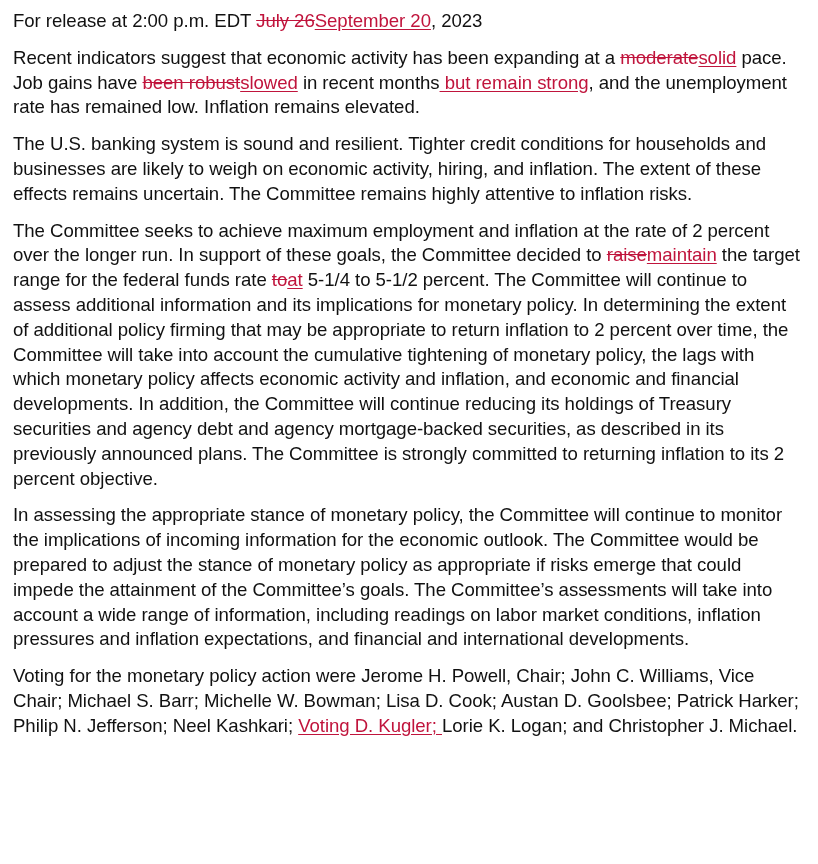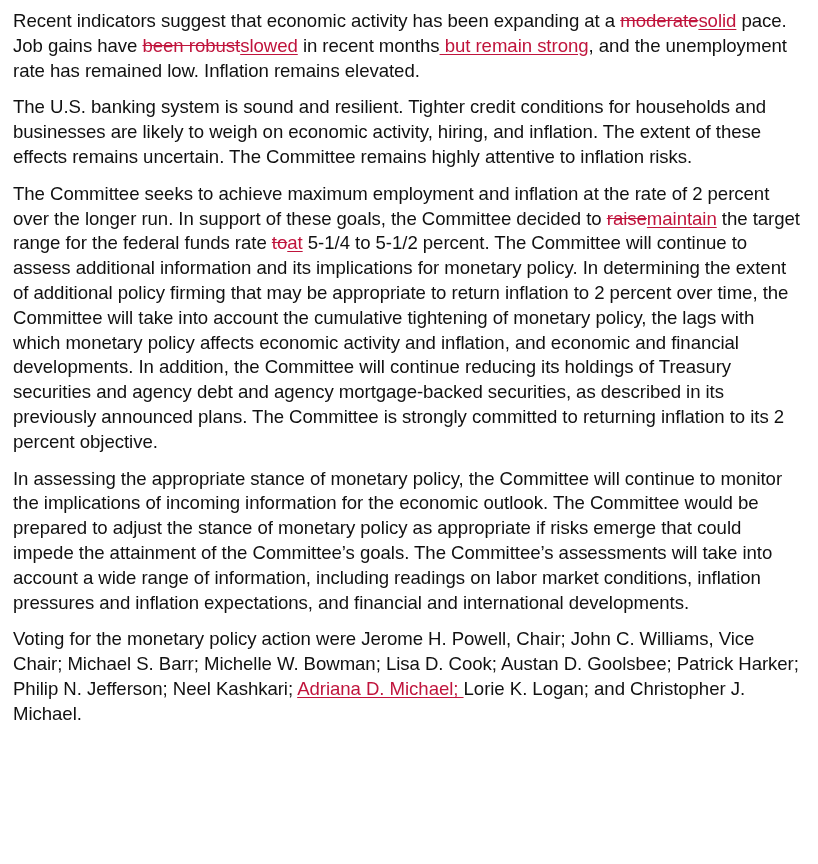--- a/index.html
+++ b/index.html
@@ -15,24 +15,25 @@
   .doc { padding: 9px 13px 0 13px; width: 792px; }
   .doc p { margin: 0 0 12px 0; letter-spacing: -0.05px; }
   .del { color: #c0143c; text-decoration: line-through; text-decoration-color: #c0143c; }
   .ins { color: #c0143c; text-decoration: underline; text-decoration-color: #c0143c; text-underline-offset: 2px; }
 </style>
 </head>
 <body>
 
 <div class="doc">
 
+  <p><span>For release at 2:00 p.m. EDT </span><span class="del">July 26</span><span class="ins">September 20</span><span>, 2023</span></p>
 
   <p><span>Recent indicators suggest that economic activity has been expanding at a </span><span class="del">moderate</span><span class="ins">solid</span><span> pace. </span><span class="del"> </span><span>Job gains have </span><span class="del">been robust</span><span class="ins">slowed</span><span> in recent months</span><span class="ins"> but remain strong</span><span>, and the unemployment rate has remained low. Inflation remains elevated.</span></p>
 
   <p>The U.S. banking system is sound and resilient. Tighter credit conditions for households and businesses are likely to weigh on economic activity, hiring, and inflation. The extent of these effects remains uncertain. The Committee remains highly attentive to inflation risks.</p>
 
   <p><span>The Committee seeks to achieve maximum employment and inflation at the rate of 2 percent over the longer run. In support of these goals, the Committee decided to </span><span class="del">raise</span><span class="ins">maintain</span><span> the target range for the federal funds rate </span><span class="del">to</span><span class="ins">at</span><span> 5-1/4 to 5-1/2 percent. The Committee will continue to assess additional information and its implications for monetary policy. In determining the extent of additional policy firming that may be appropriate to return inflation to 2 percent over time, the Committee will take into account the cumulative tightening of monetary policy, the lags with which monetary policy affects economic activity and inflation, and economic and financial developments. In addition, the Committee will continue reducing its holdings of Treasury securities and agency debt and agency mortgage-backed securities, as described in its previously announced plans. The Committee is strongly committed to returning inflation to its 2 percent objective.</span></p>
 
   <p>In assessing the appropriate stance of monetary policy, the Committee will continue to monitor the implications of incoming information for the economic outlook. The Committee would be prepared to adjust the stance of monetary policy as appropriate if risks emerge that could impede the attainment of the Committee’s goals. The Committee’s assessments will take into account a wide range of information, including readings on labor market conditions, inflation pressures and inflation expectations, and financial and international developments.</p>
 
-  <p><span>Voting for the monetary policy action were Jerome H. Powell, Chair; John C. Williams, Vice Chair; Michael S. Barr; Michelle W. Bowman; Lisa D. Cook; Austan D. Goolsbee; Patrick Harker; Philip N. Jefferson; Neel Kashkari; </span><span class="ins">Adriana D. Michael; </span><span>Lorie K. Logan; and Christopher J. Michael.</span></p>
+  <p><span>Voting for the monetary policy action were Jerome H. Powell, Chair; John C. Williams, Vice Chair; Michael S. Barr; Michelle W. Bowman; Lisa D. Cook; Austan D. Goolsbee; Patrick Harker; Philip N. Jefferson; Neel Kashkari; </span><span class="ins">Voting D. Kugler; </span><span>Lorie K. Logan; and Christopher J. Michael.</span></p>
 
 </div>
 
 </body></html>

